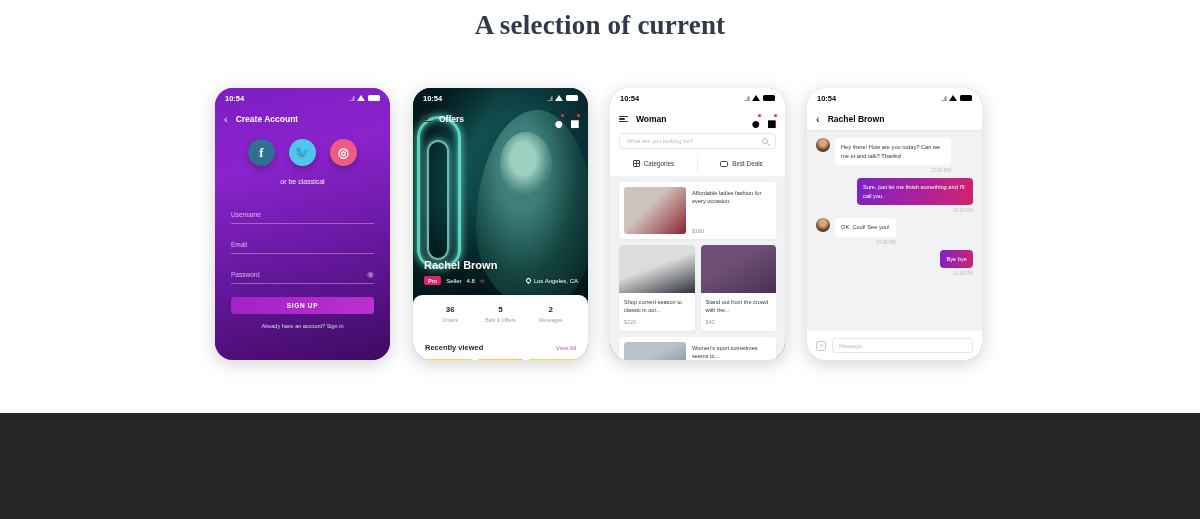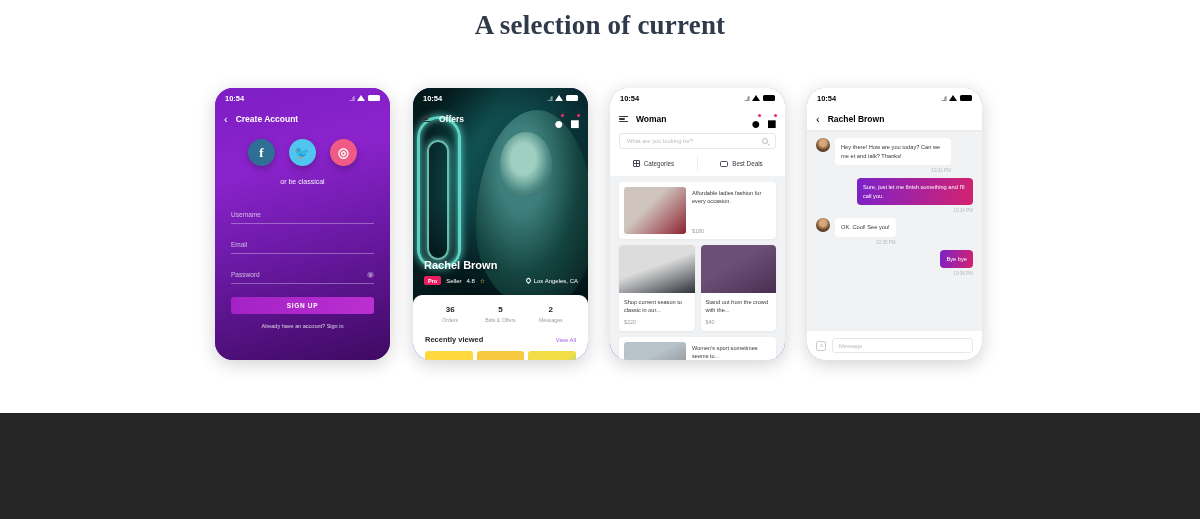--- a/index.html
+++ b/index.html
@@ -125,21 +125,21 @@
          transform: rotate(-45deg); }
   .star { color: #ffd24a; font-size: 6px; }
 
   .panel { background: #fff; border-radius: 9px 9px 0 0; margin-top: -8px;
            position: relative; z-index: 4; padding: 10px 12px 0;
            box-shadow: 0 -2px 6px rgba(0,0,0,.08); height: 178px; }
   .stats { display: flex; }
   .stat { flex: 1; text-align: center; }
   .stat .num { font-size: 8px; font-weight: 700; color: #222; }
   .stat .lbl { font-size: 5.2px; color: #9aa0a8; margin-top: 3px; }
-  .panel-head { display: flex; align-items: baseline; margin-top: 12px; }
+  .panel-head { display: flex; align-items: baseline; margin-top: 20px; }
   .panel-head .ttl { font-size: 7.5px; font-weight: 700; color: #23262b; }
   .panel-head .more { margin-left: auto; font-size: 5.8px; color: #a45ee8; }
   .grid { display: grid; grid-template-columns: repeat(3,1fr); gap: 4px; margin-top: 7px; }
   .grid .cell { height: 43px; border-radius: 3px; }
   .g1 { background: linear-gradient(160deg,#ffd83d 0 55%, #e8a2b0 100%); }
   .g2 { background: linear-gradient(150deg,#f6c93f 0 50%, #f0e2c8 100%); }
   .g3 { background: linear-gradient(140deg,#f2dd46 0 48%, #27b6e8 100%); }
   .g4 { background: linear-gradient(150deg,#1663d8 0 55%, #e9dfc6 100%); }
   .g5 { background: linear-gradient(160deg,#7a2fd0 0 25%, #ef2d8c 60%, #ffd04a 100%); }
   .g6 { background: linear-gradient(170deg,#cfd9dd 0 45%, #6d8ba0 100%); }

